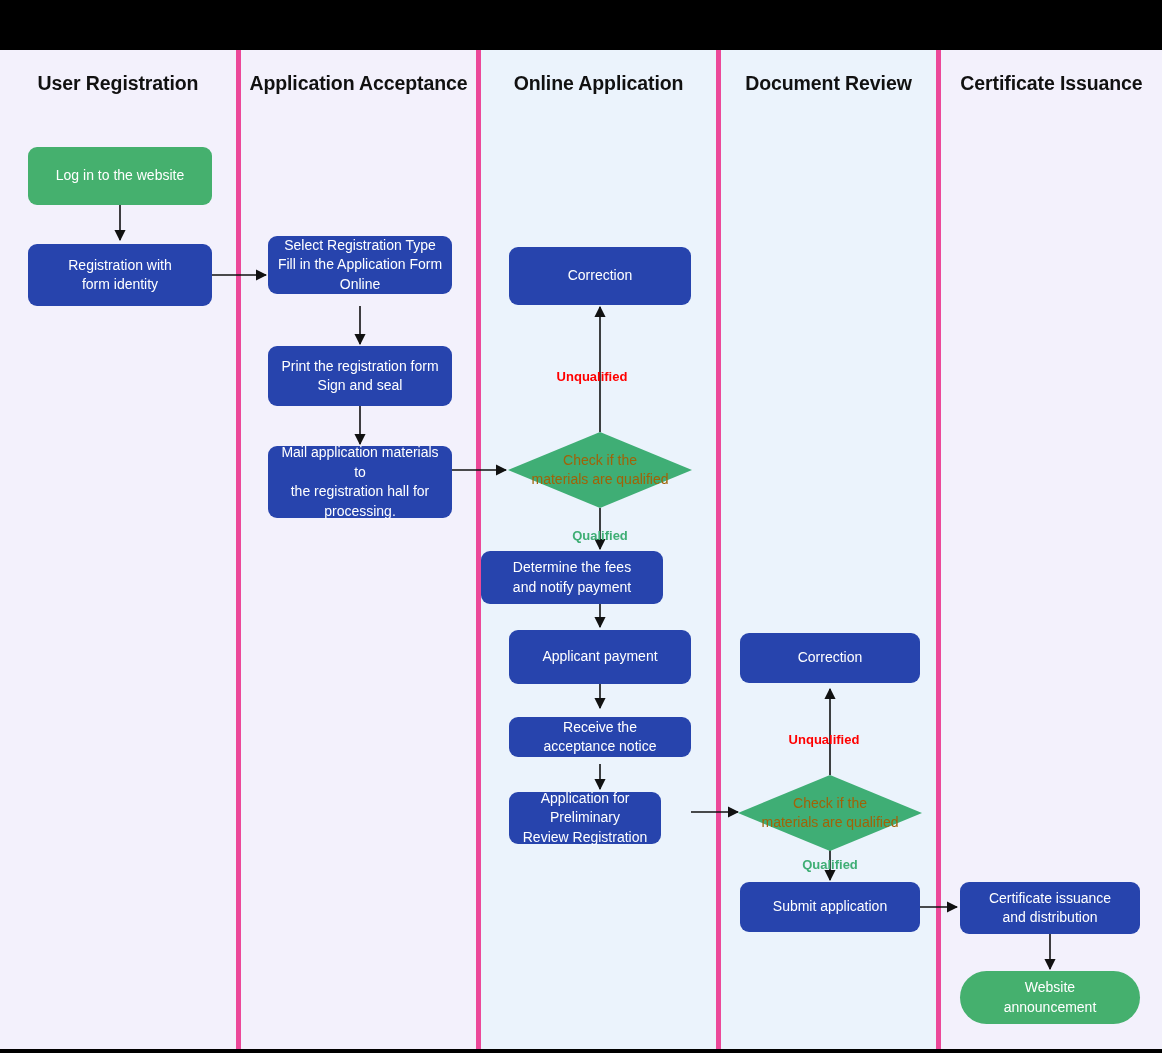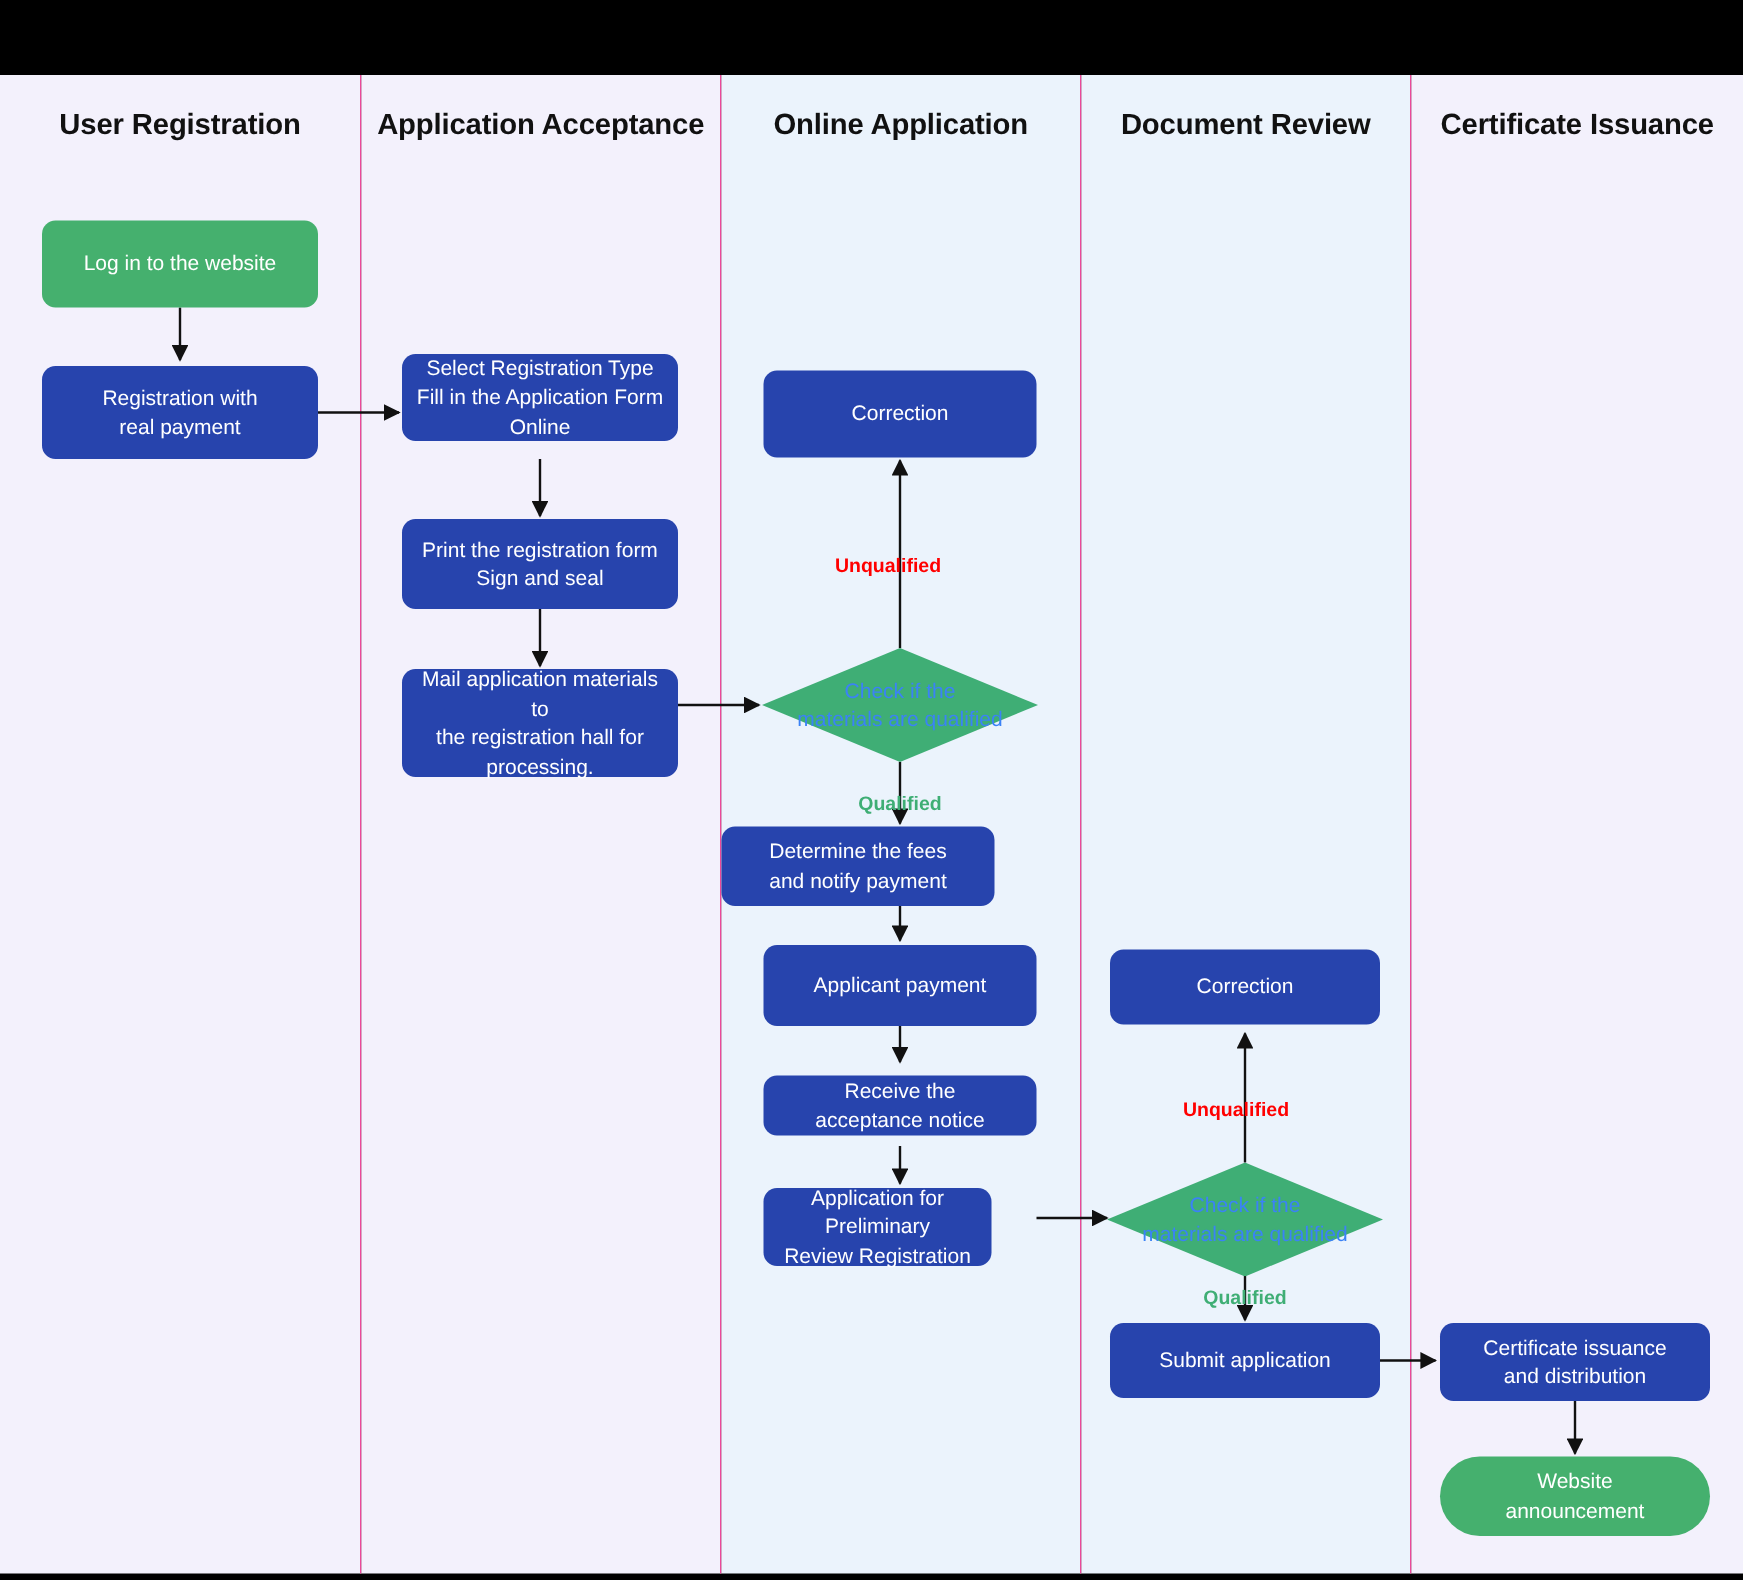--- a/index.html
+++ b/index.html
@@ -27,21 +27,21 @@
     left: 0;
     top: 50px;
     width: 1162px;
     height: 999px;
     display: flex;
   }
   .lane {
     position: relative;
     height: 100%;
     box-sizing: border-box;
-    border-right: 1px solid #ec4899;
+    border-right: 5px solid #ec4899;
   }
   .lane:last-child { border-right: none; }
   .lane.odd  { background: #f3f1fc; }
   .lane.even { background: #ebf3fc; }
 
   .lane-title {
     position: absolute;
     top: 22px;
     left: 0;
     width: 100%;
@@ -83,21 +83,21 @@
   .node.start {
     background: #45b06e;
     border-radius: 9px;
   }
   .node.stadium {
     background: #45b06e;
     border-radius: 999px;
   }
   .node.decision {
     background: transparent;
-    color: #3b82f6;
+    color: #a16207;
     overflow: visible;
     justify-content: center;
   }
   .decision .diamond-shape {
     position: absolute;
     left: 0;
     top: 0;
     width: 100%;
     height: 100%;
     background: #3fae75;
@@ -189,21 +189,21 @@
 
       <path d="M 920 907 L 957 907"></path>
 
       <path d="M 1050 934 L 1050 969"></path>
     </g>
   </svg>
 
   <div class="node start" style="left:28px; top:147px; width:184px; height:58px">Log in to the website</div>
 
   <div class="node process" style="left:28px; top:244px; width:184px; height:62px">Registration with
-real payment</div>
+form identity</div>
 
   <div class="node process" style="left:268px; top:236px; width:184px; height:58px">Select Registration Type
 Fill in the Application Form
 Online</div>
 
   <div class="node process" style="left:268px; top:446px; width:184px; height:72px">Mail application materials to
 the registration hall for
 processing.</div>
 
   <div class="node process" style="left:268px; top:346px; width:184px; height:60px">Print the registration form

